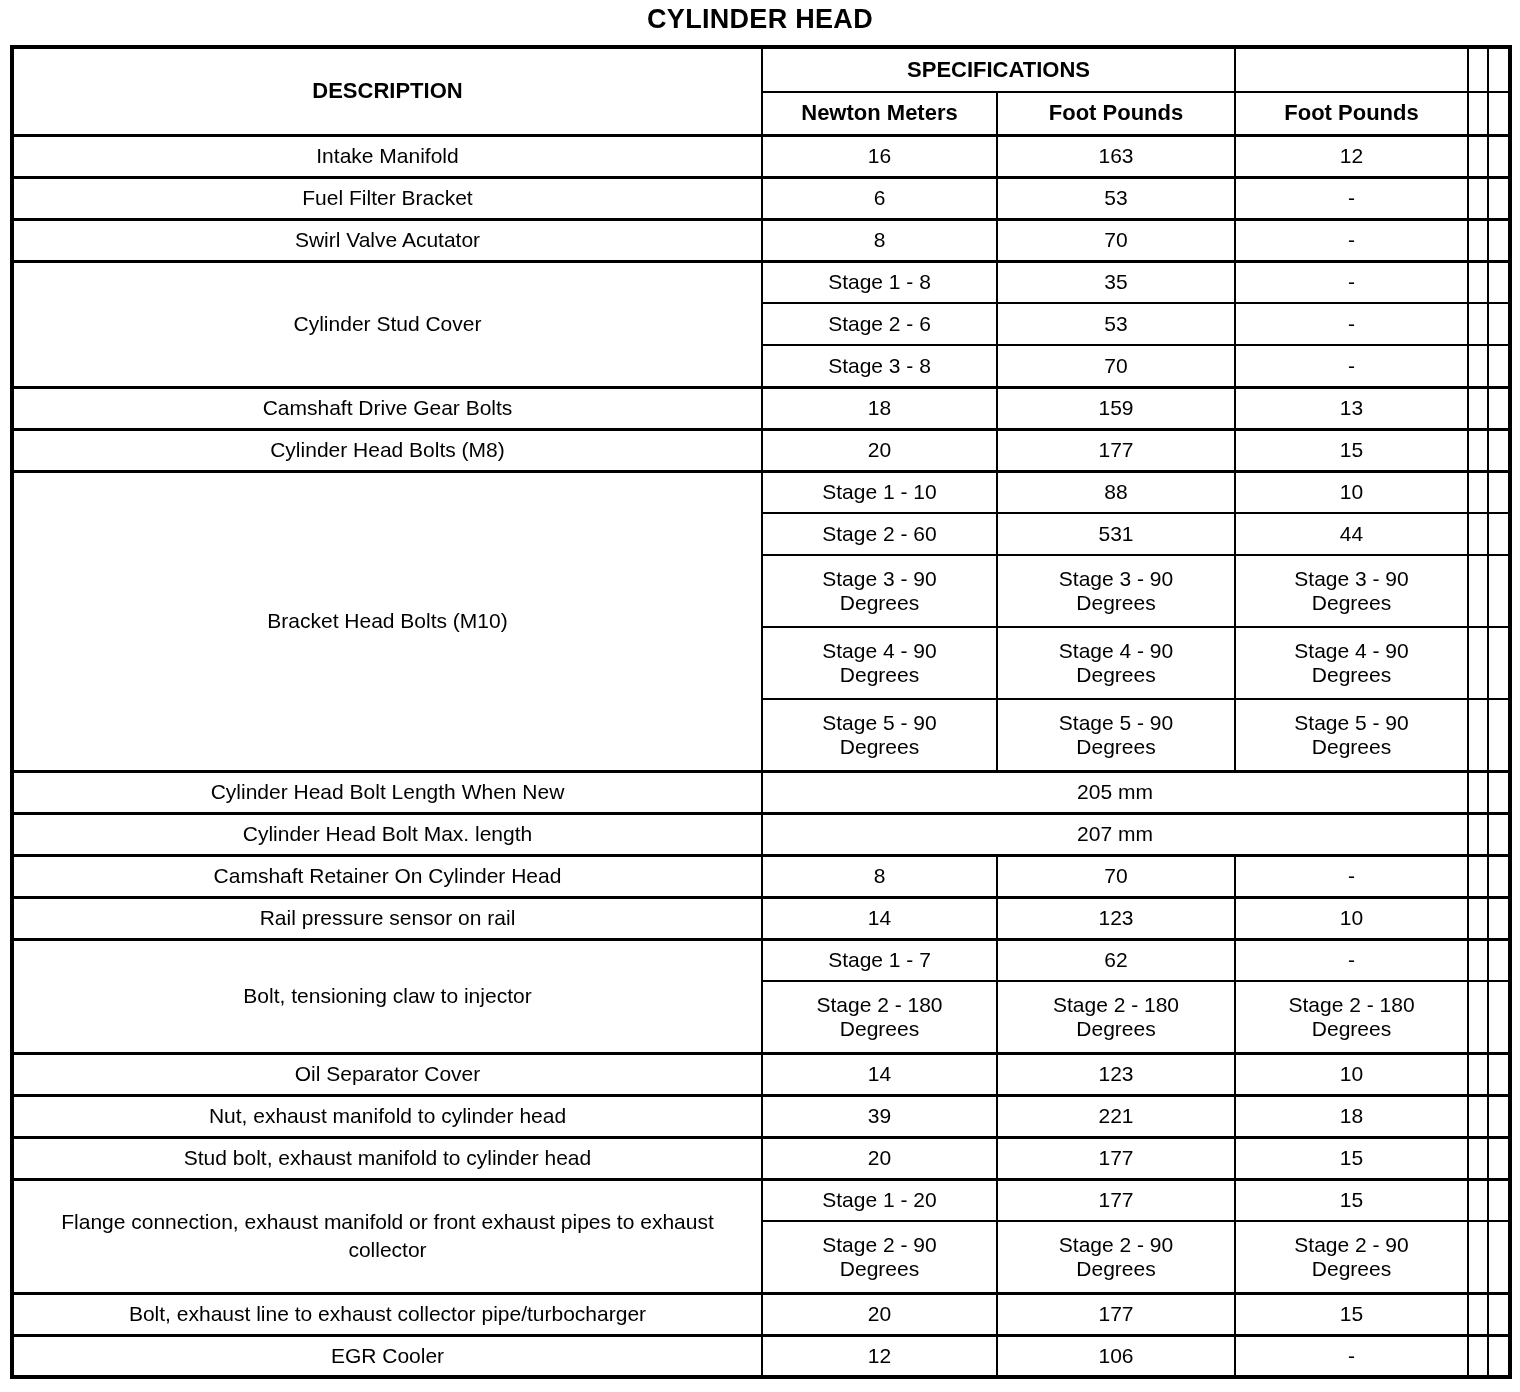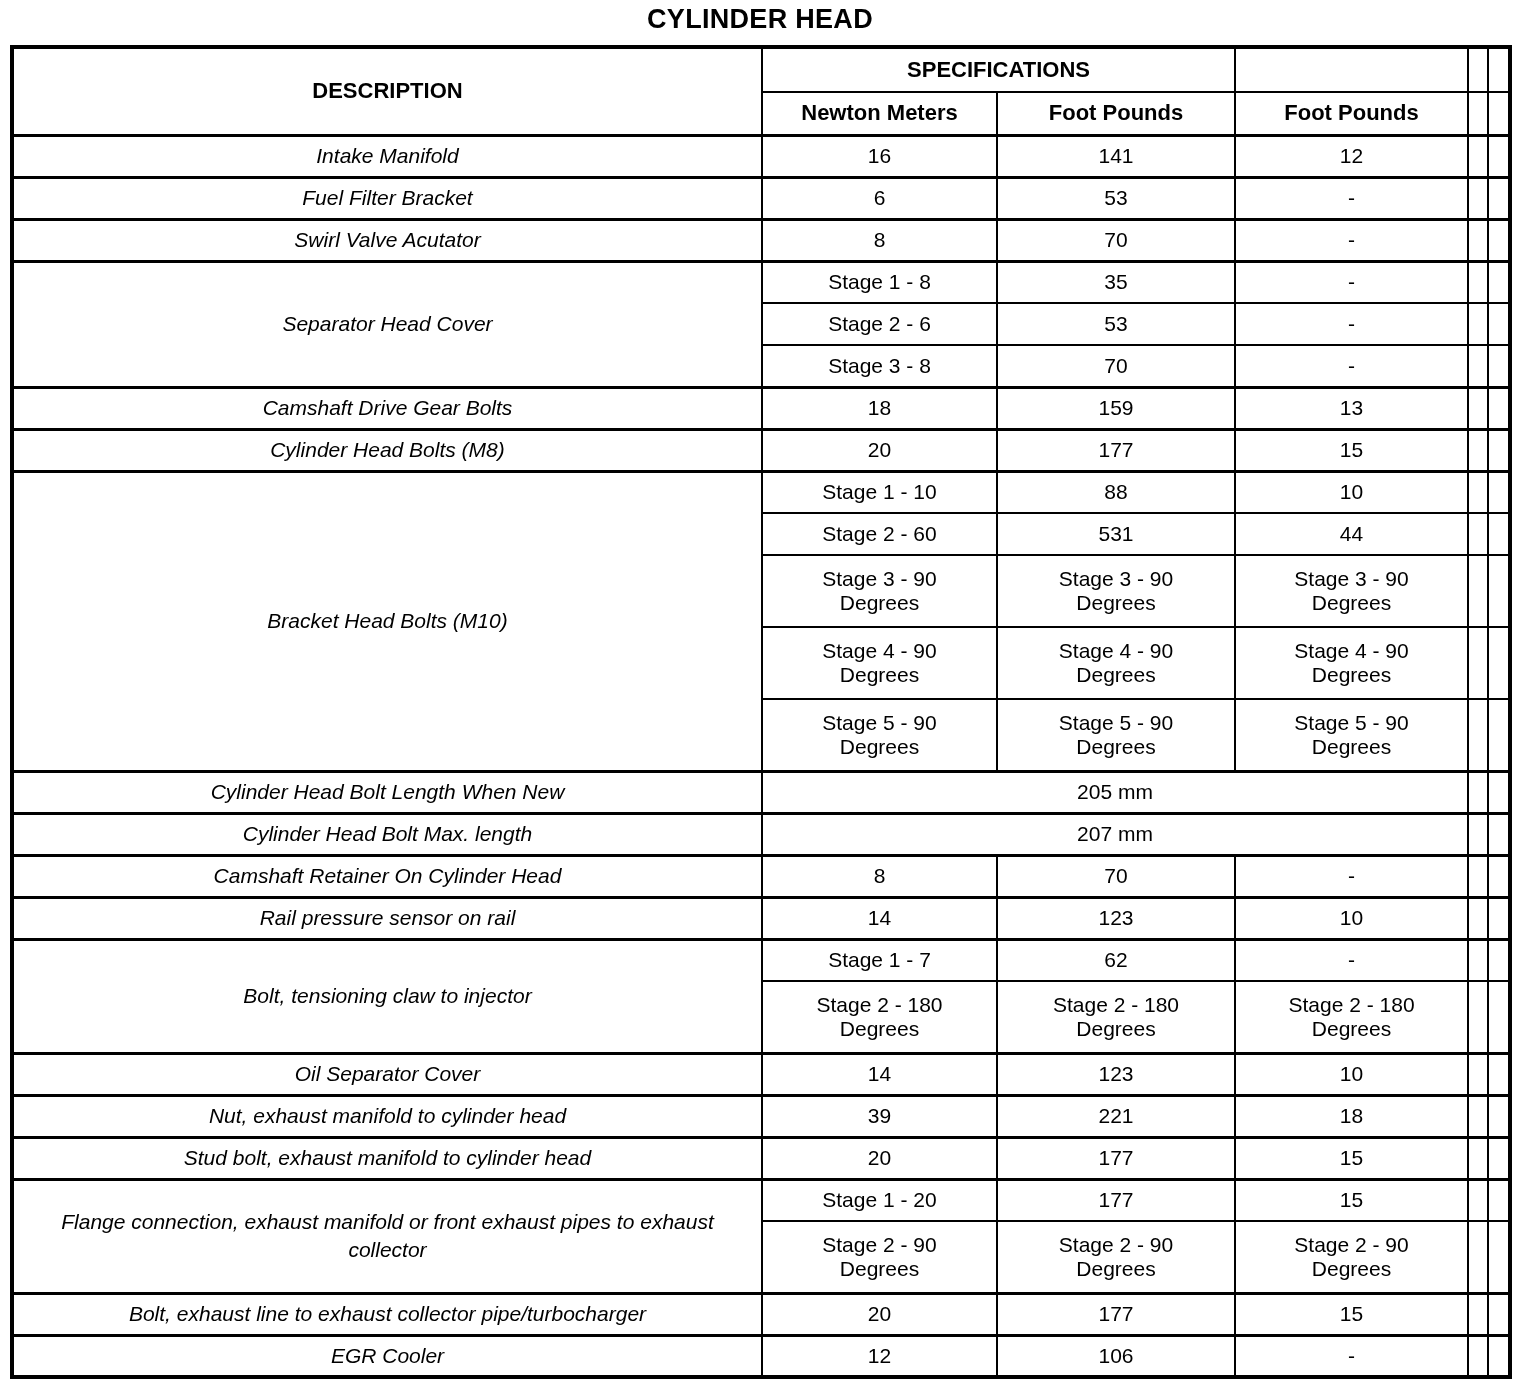--- a/index.html
+++ b/index.html
@@ -33,21 +33,21 @@
     overflow: hidden;
   }
   table.spec td { font-size: 21px; font-weight: normal; }
   table.spec th { font-size: 22px; font-weight: bold; }
   tr.hrow1 { height: 45px; }
   tr.hrow2 { height: 43px; }
   tr.single { height: 42px; }
   tr.tall   { height: 72px; }
   tr.grp > th, tr.grp > td { border-top-width: 3px; }
   td.nc, th.nc { padding: 0; }
-  td.desc { line-height: 1.35; font-style: italic; }
+  td.desc { line-height: 1.35; }
 </style>
 </head>
 <body>
 
 <div class="page">
   <div class="title">CYLINDER HEAD</div>
 
   <table class="spec">
     <colgroup>
       <col style="width:750px">
@@ -70,21 +70,21 @@
           <th>Foot Pounds</th>
           <th>Foot Pounds</th>
           <td class="nc"></td>
           <td class="nc"></td>
         </tr>
       </thead>
     <tbody>
         <tr class="grp single">
           <td rowspan="1" class="desc">Intake Manifold</td>
           <td>16</td>
-          <td>141</td>
+          <td>163</td>
           <td>12</td>
           <td class="nc"></td>
           <td class="nc"></td>
         </tr>
         <tr class="grp single">
           <td rowspan="1" class="desc">Fuel Filter Bracket</td>
           <td>6</td>
           <td>53</td>
           <td>-</td>
           <td class="nc"></td>
@@ -92,21 +92,21 @@
         </tr>
         <tr class="grp single">
           <td rowspan="1" class="desc">Swirl Valve Acutator</td>
           <td>8</td>
           <td>70</td>
           <td>-</td>
           <td class="nc"></td>
           <td class="nc"></td>
         </tr>
         <tr class="grp single">
-          <td rowspan="3" class="desc">Separator Head Cover</td>
+          <td rowspan="3" class="desc">Cylinder Stud Cover</td>
           <td>Stage 1 - 8</td>
           <td>35</td>
           <td>-</td>
           <td class="nc"></td>
           <td class="nc"></td>
         </tr>
         <tr class="single">
           <td>Stage 2 - 6</td>
           <td>53</td>
           <td>-</td>

